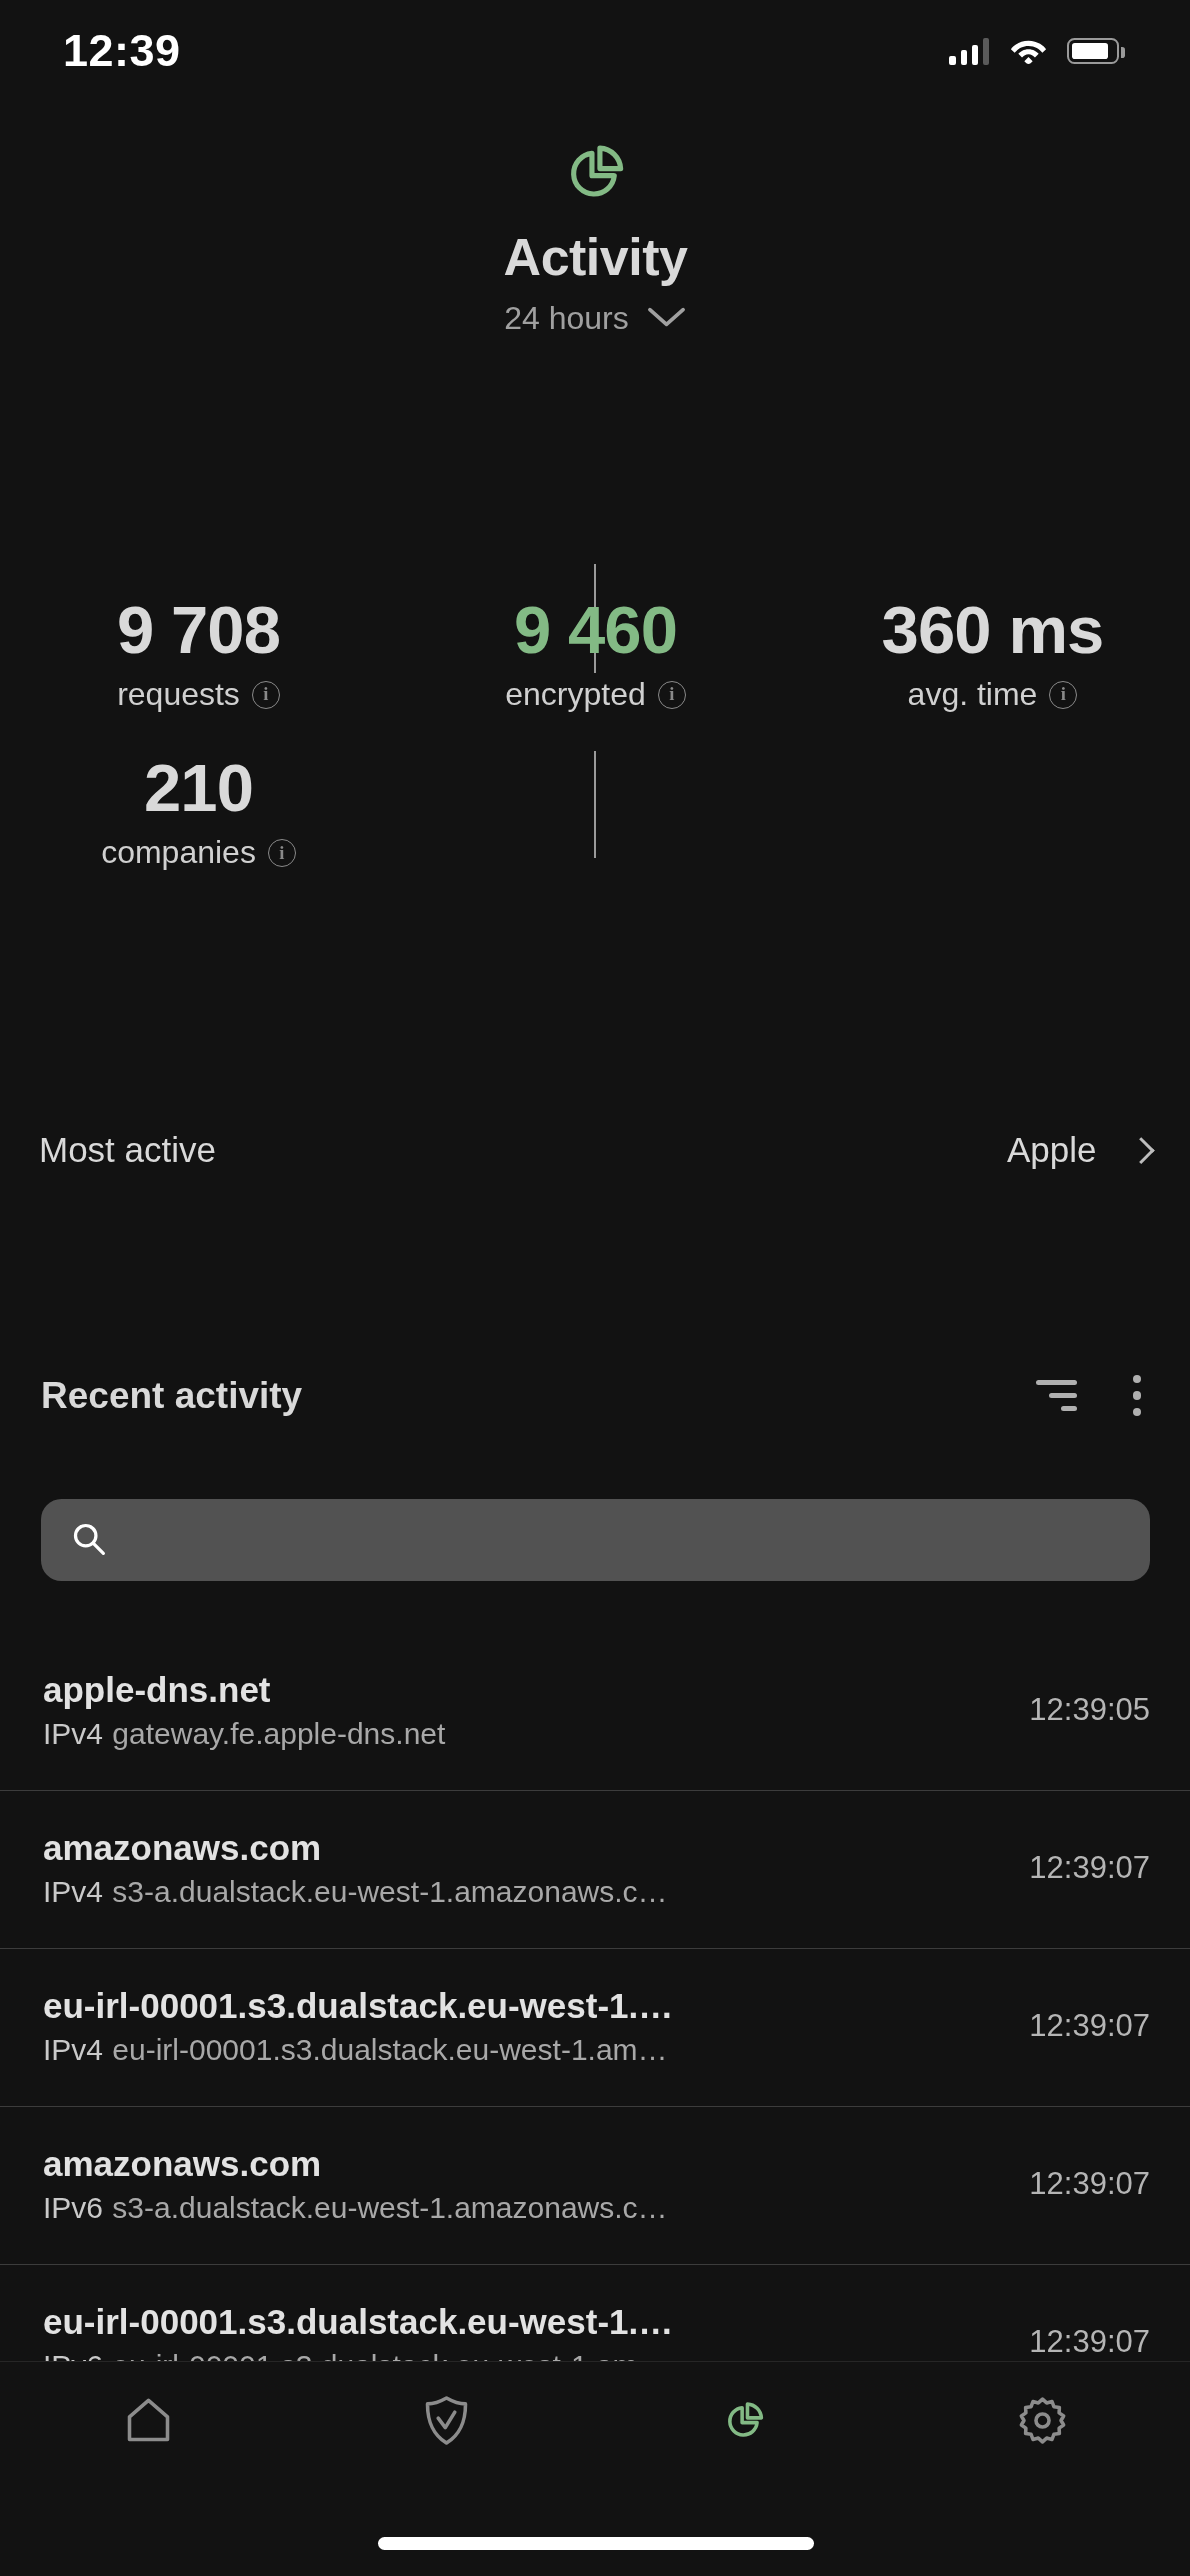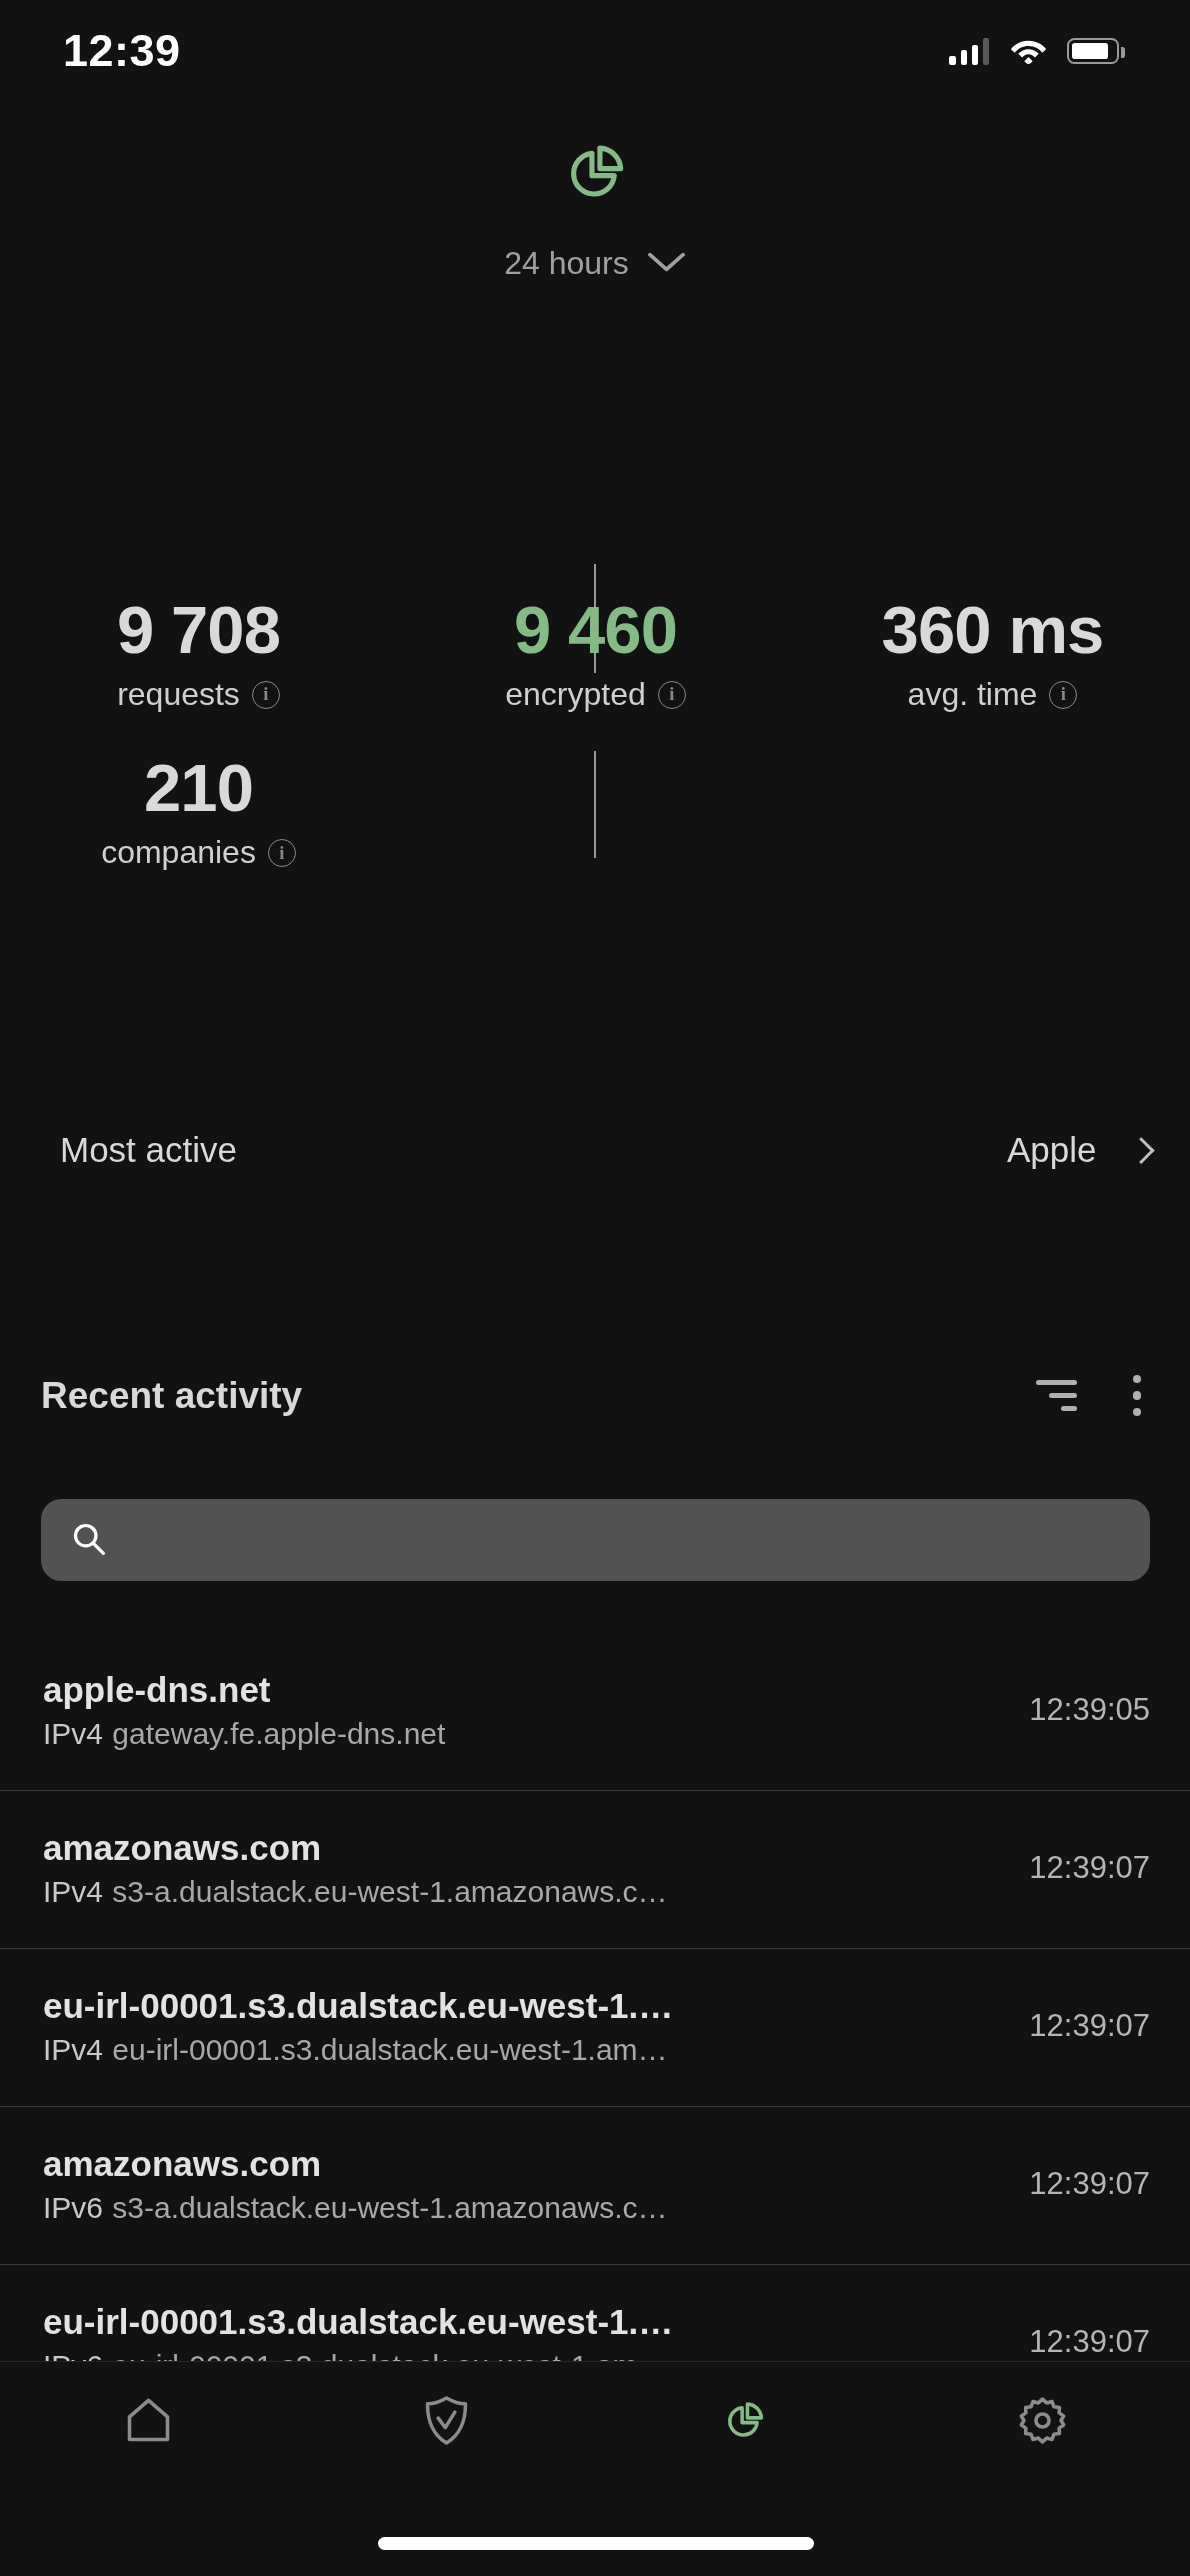--- a/index.html
+++ b/index.html
@@ -85,21 +85,21 @@
     position:absolute;
     width:1.9px; background:#9a9a9a;
   }
   .vdiv.top { left:594px; top:564px; height:109px; }
   .vdiv.bot { left:594px; top:751px; height:107px; }
 
   
   .most-active {
     position:absolute; top:1099px; left:0; right:0; height:102px;
     display:flex; align-items:center; justify-content:space-between;
-    padding:0 41px 0 39px; cursor:pointer;margin-left:21px;
+    padding:0 41px 0 39px; cursor:pointer;
   }
   .ma-label { font-size:35px; color:#d9d9d9; }
   .ma-right { display:flex; align-items:center; gap:35px; }
   .ma-value { font-size:35px; color:#d9d9d9; }
   .chev-right {
     width:18.5px; height:18.5px;
     border-top:3.7px solid #bdbdbd; border-right:3.7px solid #bdbdbd;
     transform:rotate(45deg);
   }
 
@@ -207,20 +207,21 @@
     </div>
   </div>
 
   <div class="header">
     <div class="header-icon">
       <svg width="85" height="85" viewBox="0 0 48 48" fill="none">
         <path d="M22 13.2 A11.5 11.5 0 1 0 34.6 25.8 L22 25.8 Z" stroke="#83ba85" stroke-width="2.9" stroke-linejoin="round" fill="none"></path>
         <path d="M26.5 10.2 A12.3 12.3 0 0 1 38.2 21.8 L26.5 21.8 Z" stroke="#83ba85" stroke-width="2.9" stroke-linejoin="round" fill="none"></path>
       </svg>
     </div>
+    <div class="page-title">Activity</div>
     <div class="range-select">
       <span>24 hours</span>
       <span>
         <svg width="41" height="24" viewBox="0 0 44 26">
           <path d="M4 5 L22 21 L40 5" stroke="#a0a0a0" stroke-width="4" fill="none" stroke-linecap="round" stroke-linejoin="round"></path>
         </svg>
       </span>
     </div>
   </div>
 

